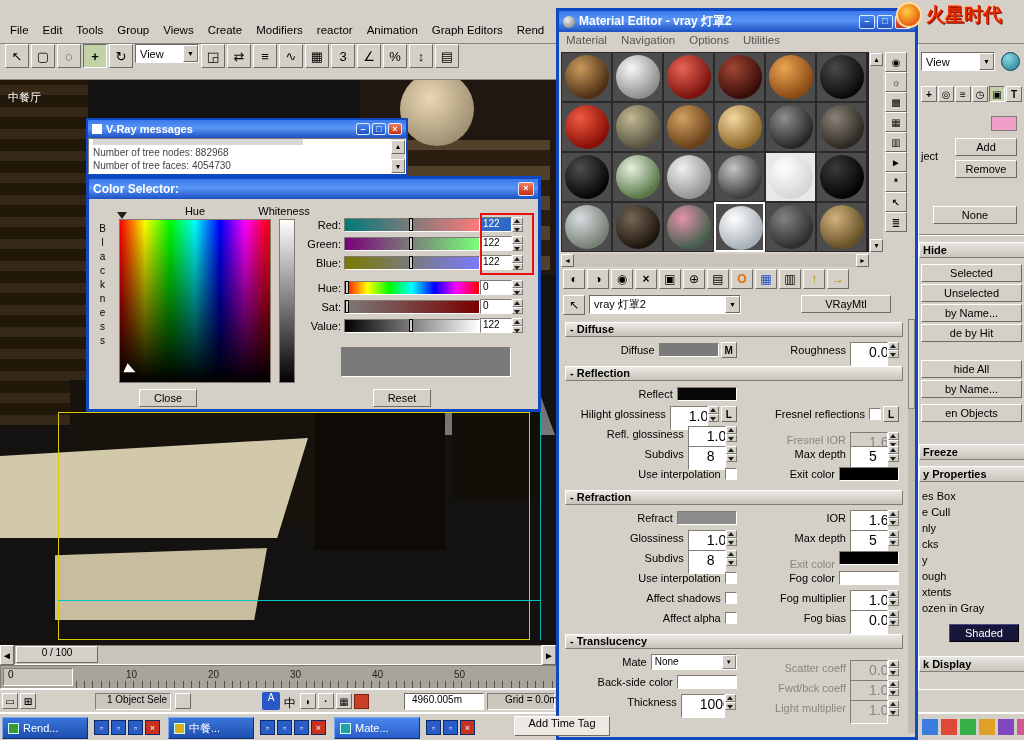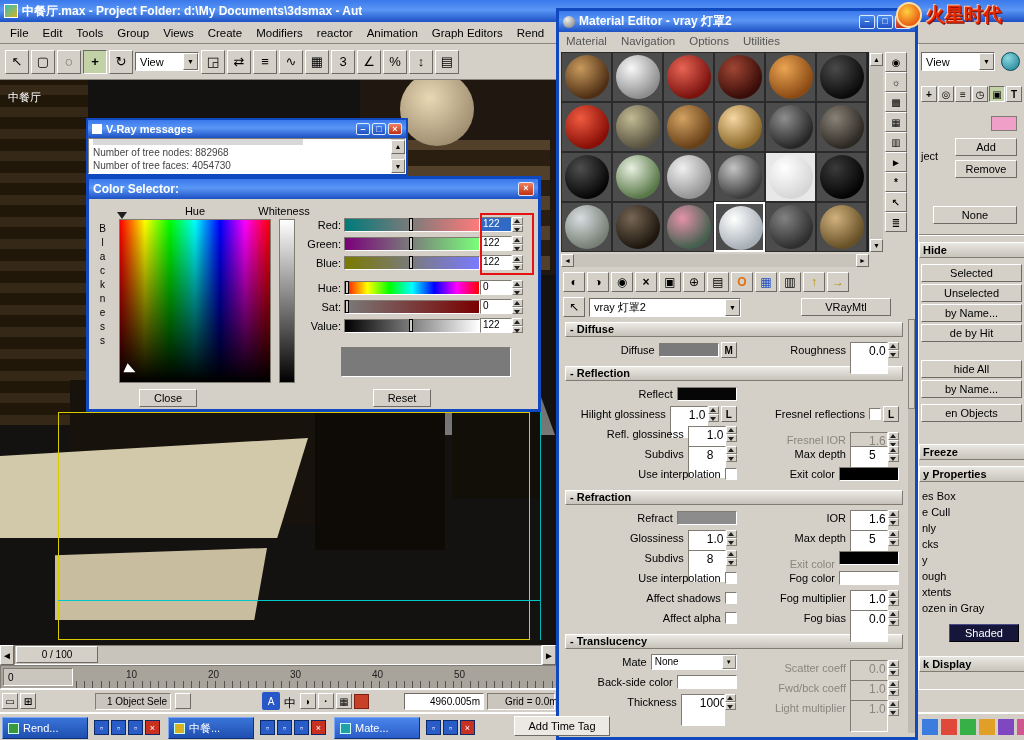--- a/index.html
+++ b/index.html
@@ -1,34 +1,34 @@
 <!DOCTYPE html>
 <html><head>
 <meta charset="utf-8">
 <style>
 *{margin:0;padding:0;box-sizing:border-box;font-family:"Liberation Sans","DejaVu Sans",sans-serif;}
 html,body{width:1024px;height:740px;overflow:hidden;background:#d4d0c8;}
 #stage{position:relative;width:1024px;height:740px;font-size:11px;color:#000;}
 .abs{position:absolute;}
-.fx{display:flex;align-items:center;}
+.fx{display:flex;align-items:flex-start;}
 .ctr{justify-content:center;}
 .raised{background:#d4d0c8;border:1px solid;border-color:#ffffff #6e6a66 #6e6a66 #ffffff;}
 .sunken{background:#fff;border:1px solid;border-color:#6e6a66 #ffffff #ffffff #6e6a66;}
 .sunkg{background:#c8c4bc;border:1px solid;border-color:#807c74 #ffffff #ffffff #807c74;}
 .titlebar{background:linear-gradient(180deg,#3a78ec,#5a96f4 45%,#1c50c4);color:#fff;font-weight:bold;display:flex;align-items:center;padding:0 4px;}
 .wbtn{width:16px;height:14px;margin-left:2px;border:1px solid #dce8ff;border-radius:2px;background:linear-gradient(#4a8af0,#2050c0);color:#fff;font-size:9px;line-height:11px;text-align:center;font-weight:bold;flex:none;}
 .wbtn.close{background:linear-gradient(#f08060,#c03014);}
 .mi{padding:2px 7px;font-size:11.5px;}
 .tbi{width:24px;height:24px;display:inline-flex;align-items:center;justify-content:center;font-size:13px;flex:none;background:#d4d0c8;border:1px solid;border-color:#fff #6e6a66 #6e6a66 #fff;}
 .tbi.pressed{background:#c2d2a6;border-color:#6e6a66 #fff #fff #6e6a66;}
 .combo{display:inline-flex;align-items:center;height:19px;background:#fff;border:1px solid;border-color:#6e6a66 #fff #fff #6e6a66;font-size:11px;}
 .combo .t{padding:0 4px;flex:1;white-space:nowrap;overflow:hidden;}
 .combo .b{width:15px;height:100%;display:flex;align-items:center;justify-content:center;font-size:7px;background:#d4d0c8;border:1px solid;border-color:#fff #6e6a66 #6e6a66 #fff;}
 .spin{display:inline-flex;height:16px;flex:none;}
-.spin .v{width:32px;height:32px;background:#fff;border:1px solid;border-color:#807c74 #fff #fff #807c74;font-size:12px;padding:1px 18px;overflow:hidden;}
+.spin .v{width:32px;height:24px;background:#fff;border:1px solid;border-color:#807c74 #fff #fff #807c74;font-size:14px;padding:1px 18px;overflow:hidden;}
 .spin .a{width:11px;display:flex;flex-direction:column;}
 .spin .a i{flex:1;background:#d4d0c8;border:1px solid;border-color:#fff #807c74 #807c74 #fff;position:relative;}
 .spin .a i.up::after{content:"";position:absolute;left:1px;top:1px;border:3px solid transparent;border-bottom:4px solid #202020;border-top:none;}
 .spin .a i.dn::after{content:"";position:absolute;left:1px;top:2px;border:3px solid transparent;border-top:4px solid #202020;border-bottom:none;}
 .spin.dis .v{background:#d4d0c8;color:#8a867e;}
 .cb{width:12px;height:12px;background:#fff;border:1px solid;border-color:#807c74 #fff #fff #807c74;display:inline-block;flex:none;}
 .swatch{width:60px;height:14px;border:1px solid;border-color:#807c74 #fff #fff #807c74;display:inline-block;flex:none;}
 .sbtn{width:16px;height:16px;display:inline-flex;align-items:center;justify-content:center;font-size:10px;font-weight:bold;background:#d4d0c8;border:1px solid;border-color:#fff #6e6a66 #6e6a66 #fff;flex:none;}
 .prow{display:flex;height:20px;align-items:center;font-size:11px;}
 .lh,.rh{display:flex;align-items:center;justify-content:flex-end;padding-right:4px;}
@@ -63,24 +63,20 @@
 .cval{width:32px;height:15px;background:#fff;border:1px solid;border-color:#807c74 #fff #fff #807c74;font-size:10px;padding:0 2px;flex:none;}
 .cval.sel{background:#316ac5;color:#fff;}
 .crow{position:absolute;display:flex;align-items:center;}
 .clabel{width:40px;text-align:right;margin-right:3px;font-size:11px;}
 </style>
 </head>
 <body>
 
 <div id="stage">
 
-  <div class="abs titlebar" style="left:0;top:0;width:1024px;height:22px;font-size:12px;">
-    <span style="width:14px;height:14px;margin-right:4px;background:linear-gradient(135deg,#30c0c0,#d8b020);border:1px solid #fff;"></span>
-    <span style="white-space:nowrap;overflow:hidden;">中餐厅.max - Project Folder: d:\My Documents\3dsmax - Aut</span>
-  </div>
 
   <div class="abs fx" style="left:0;top:22px;width:1024px;height:22px;background:#d4d0c8;border-bottom:1px solid #8a867e;padding-left:3px;">
     <span class="mi">File</span>
     <span class="mi">Edit</span>
     <span class="mi">Tools</span>
     <span class="mi">Group</span>
     <span class="mi">Views</span>
     <span class="mi">Create</span>
     <span class="mi">Modifiers</span>
     <span class="mi">reactor</span>
@@ -192,21 +188,21 @@
     <span class="sbtn abs" style="left:2px;top:3px;">▭</span>
     <span class="sbtn abs" style="left:20px;top:3px;">⊞</span>
     <span class="abs sunkg fx" style="left:95px;top:3px;width:76px;height:17px;font-size:10px;padding-left:11px;background:#cac6be;white-space:nowrap;overflow:hidden;">1 Object Sele</span>
     <span class="sbtn abs" style="left:175px;top:3px;"></span>
     <span class="abs fx ctr" style="left:262px;top:2px;width:18px;height:18px;background:#2858c8;color:#fff;border-radius:2px;font-size:10px;">A</span>
     <span class="abs" style="left:284px;top:5px;font-size:12px;">中</span>
     <span class="sbtn abs" style="left:300px;top:3px;">◗</span>
     <span class="sbtn abs" style="left:318px;top:3px;">·</span>
     <span class="sbtn abs" style="left:336px;top:3px;">▦</span>
     <span class="abs" style="left:354px;top:4px;width:15px;height:15px;background:#c84028;border:1px solid #802010;"></span>
-    <span class="abs sunken fx" style="left:404px;top:3px;width:80px;height:17px;font-size:10px;justify-content:flex-end;padding-right:3px;">4960.005m</span>
+    <span class="abs sunken fx" style="left:404px;top:3px;width:80px;height:17px;font-size:10px;justify-content:flex-end;padding-right:21px;">4960.005m</span>
     <span class="abs sunkg fx" style="left:487px;top:3px;width:68px;height:17px;font-size:10px;padding-left:17px;background:#cac6be;white-space:nowrap;">Grid = 0.0m</span>
   </div>
 
   <div class="abs" style="left:0;top:712px;width:1024px;height:28px;background:#d4d0c8;border-top:2px solid #fff;z-index:5;">
     <div class="tbtn abs" style="left:2px;top:3px;">
       <span style="width:11px;height:11px;background:#3a9a3a;border:1px solid #cfe;flex:none;"></span>
       <span>Rend...</span>
     </div>
     <span class="abs fx" style="left:92px;top:6px;">
       <span class="mini" style="background:#2a5cc8;">▫</span>

